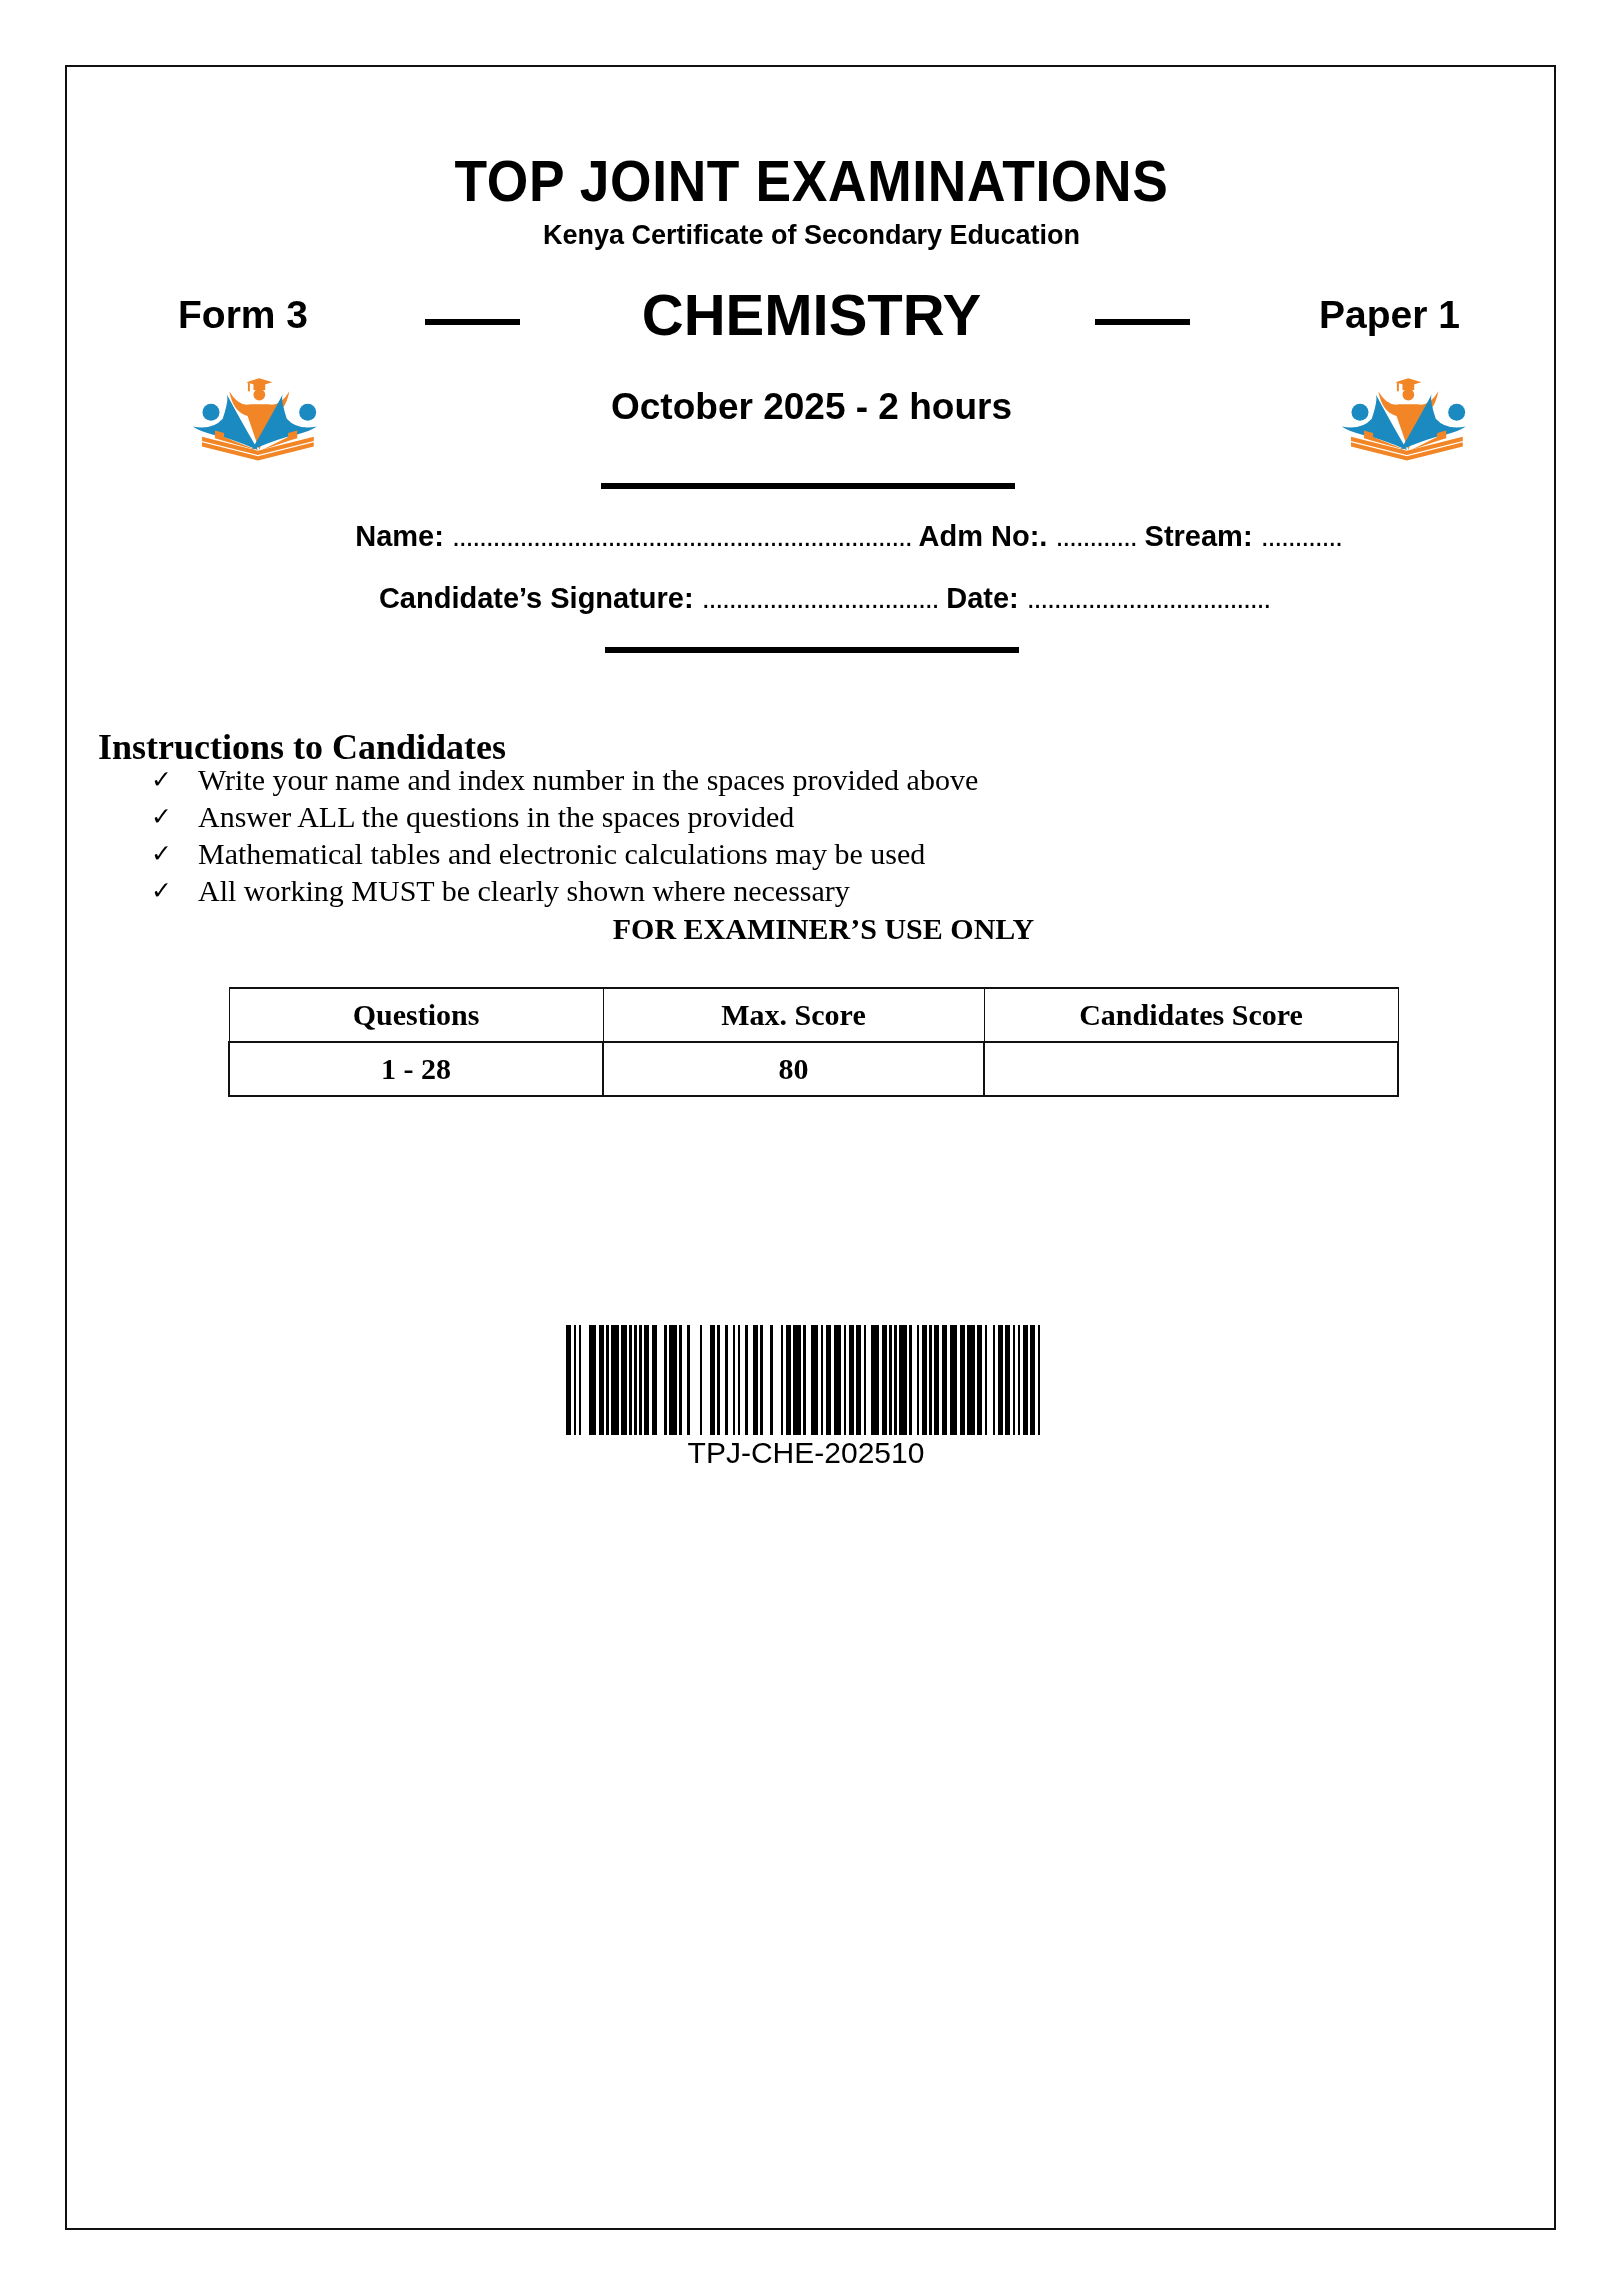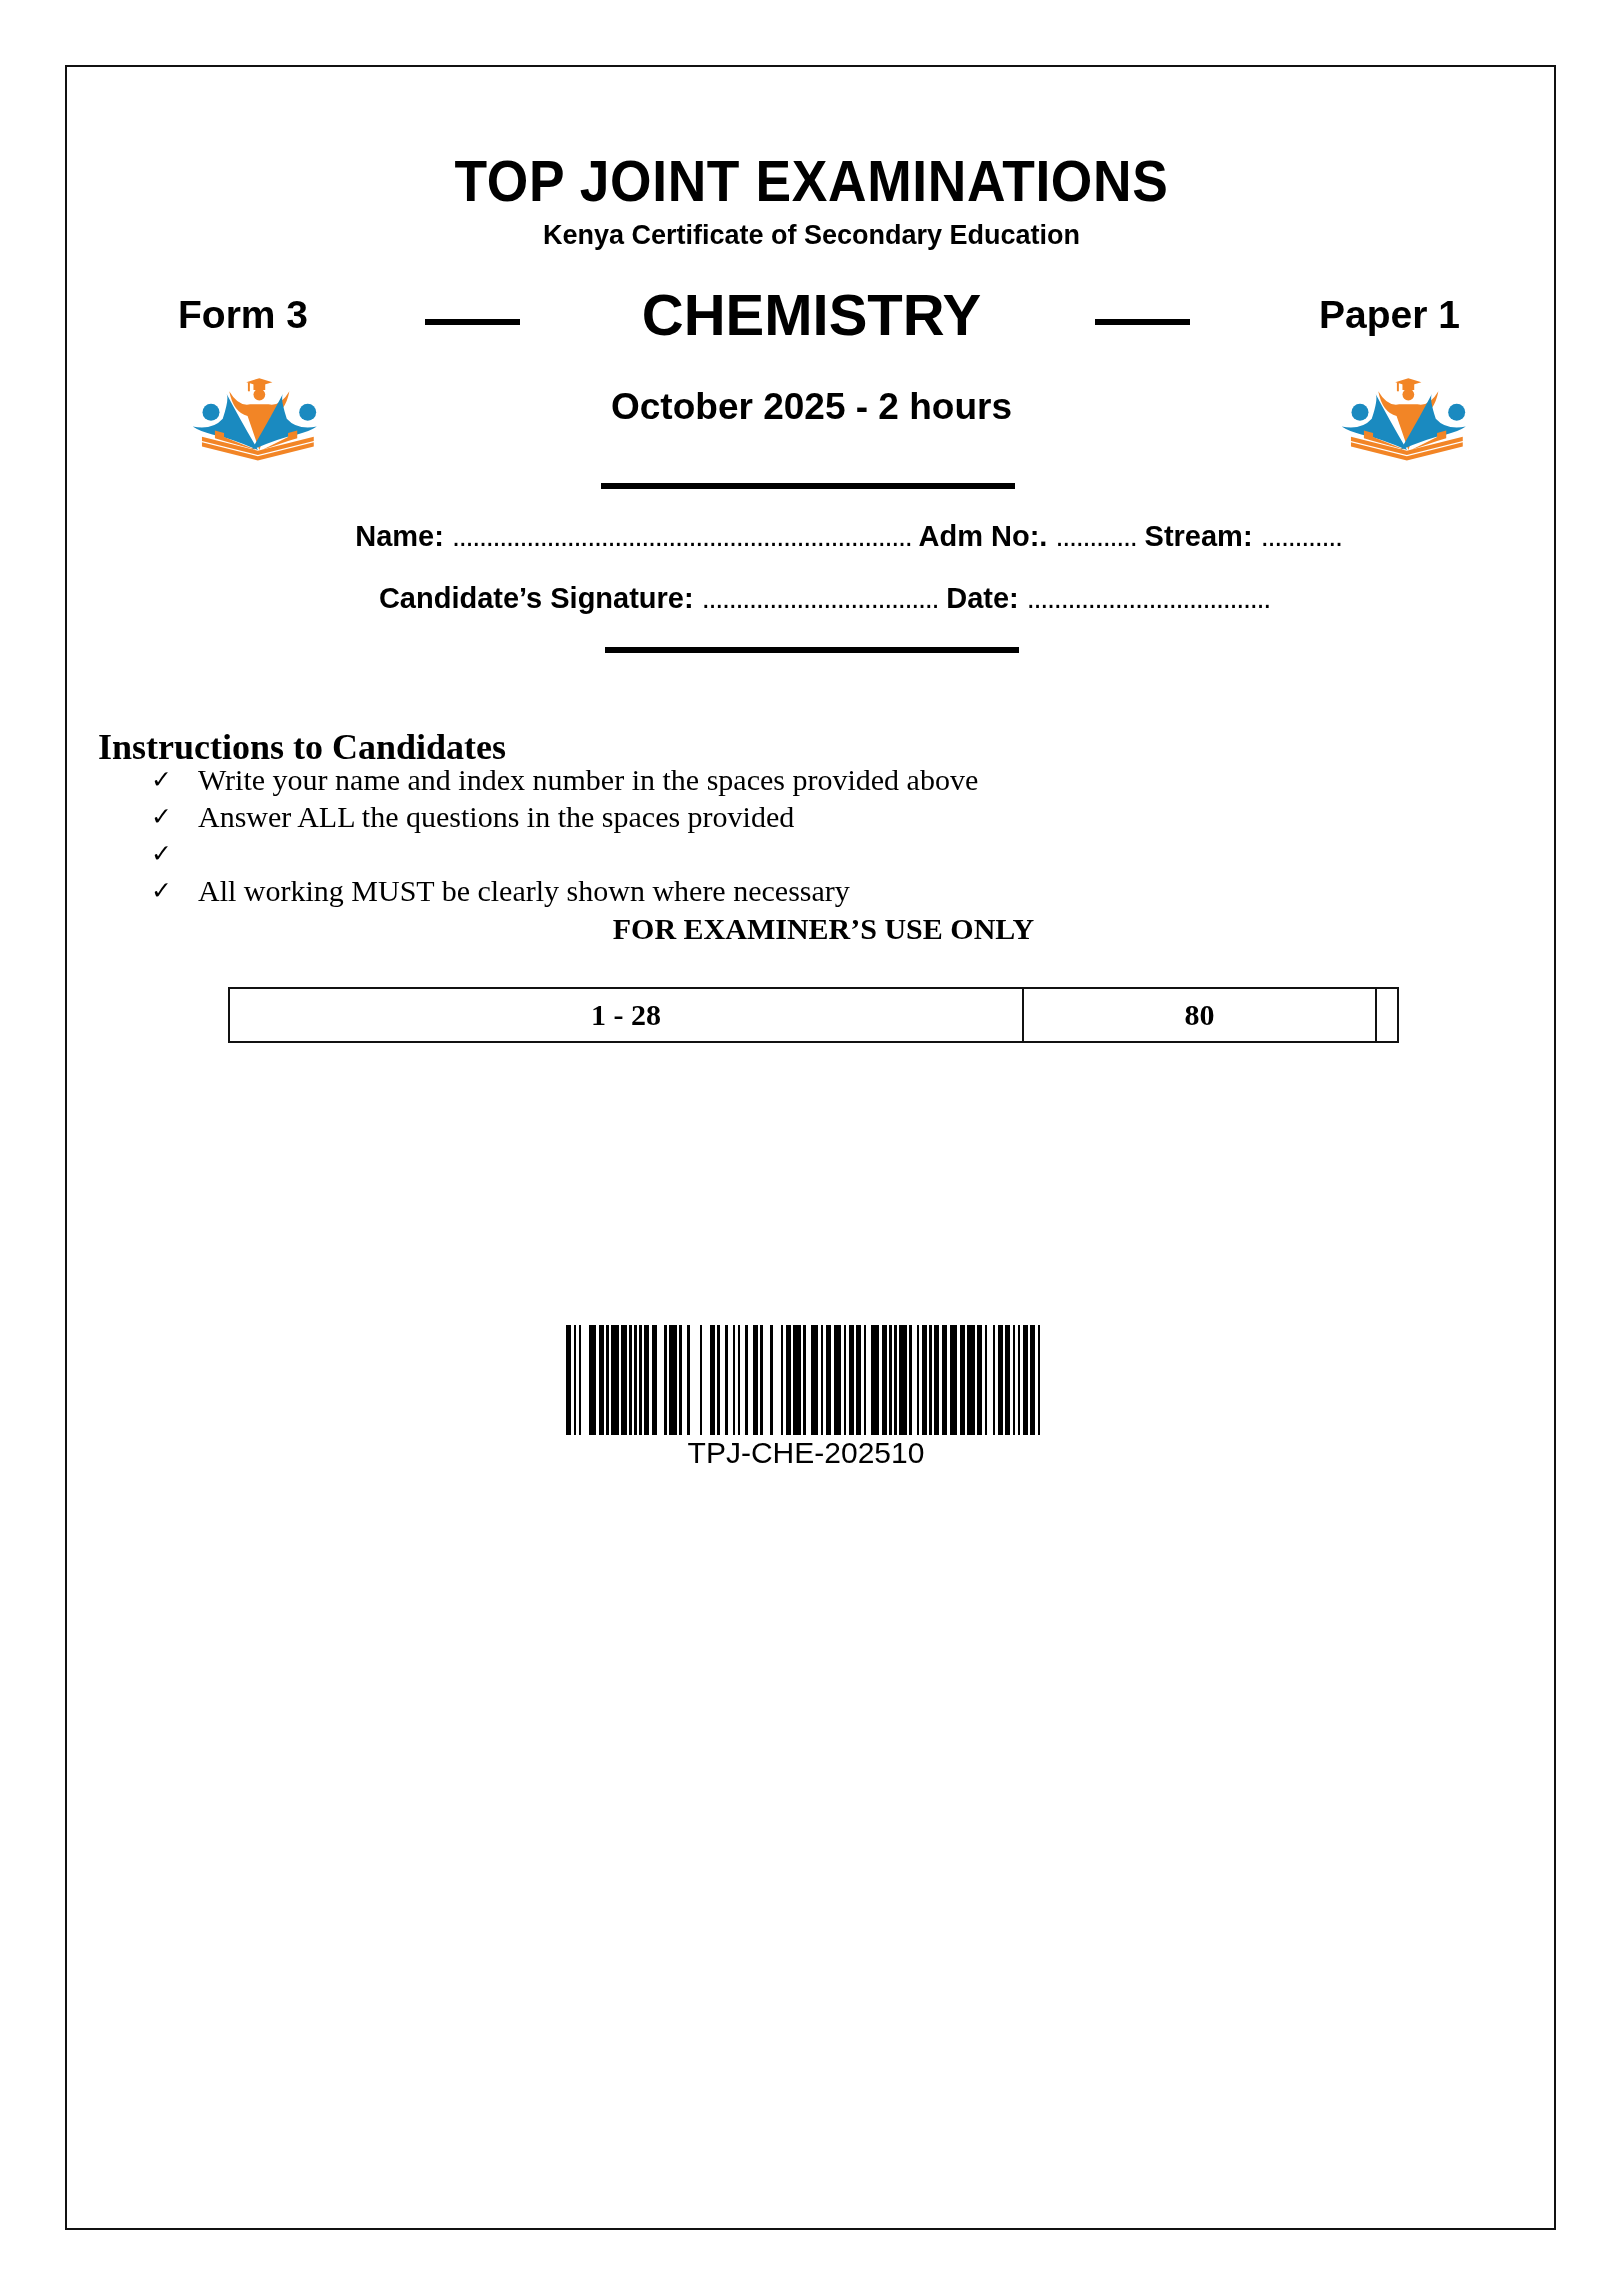--- a/index.html
+++ b/index.html
@@ -144,31 +144,37 @@
   <li>
       <span class="tick">✓</span>
       <span>Write your name and index number in the spaces provided above</span>
     </li>
   <li>
       <span class="tick">✓</span>
       <span>Answer ALL the questions in the spaces provided</span>
     </li>
   <li>
       <span class="tick">✓</span>
+      <span>Mathematical tables and electronic calculations may be used</span>
     </li>
   <li>
       <span class="tick">✓</span>
       <span>All working MUST be clearly shown where necessary</span>
     </li>
 </ul>
 
 <div class="abs serif examiner-title">FOR EXAMINER’S USE ONLY</div>
 
 <table class="score serif">
   <tbody>
+      <tr>
+    <th class="col-q">Questions</th>
+    <th class="col-m">Max. Score</th>
+    <th>Candidates Score</th>
+  </tr>
   <tr>
     <td>1 - 28</td>
     <td>80</td>
     <td></td>
   </tr>
 </tbody>
   </table>
 
 <div class="abs barcode" id="barcode">
     <span style="width: 5.1px; background: rgb(0, 0, 0);"></span>

